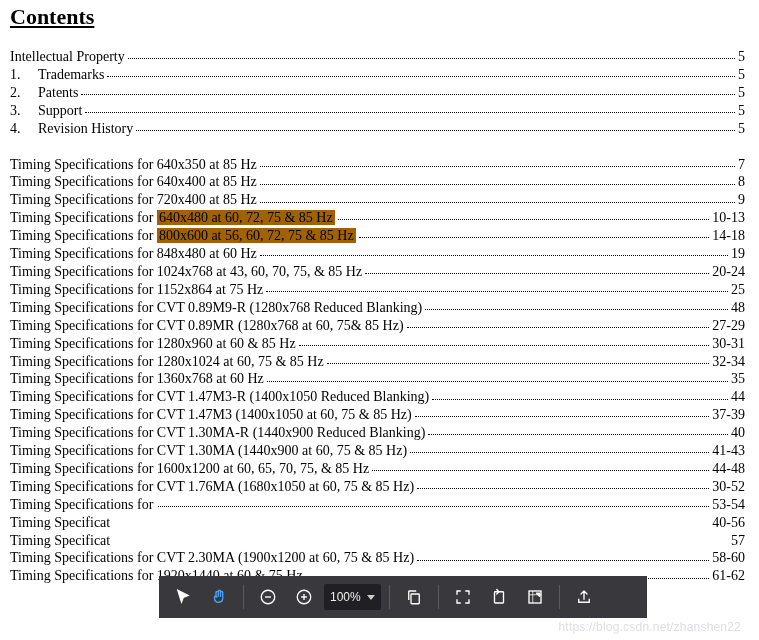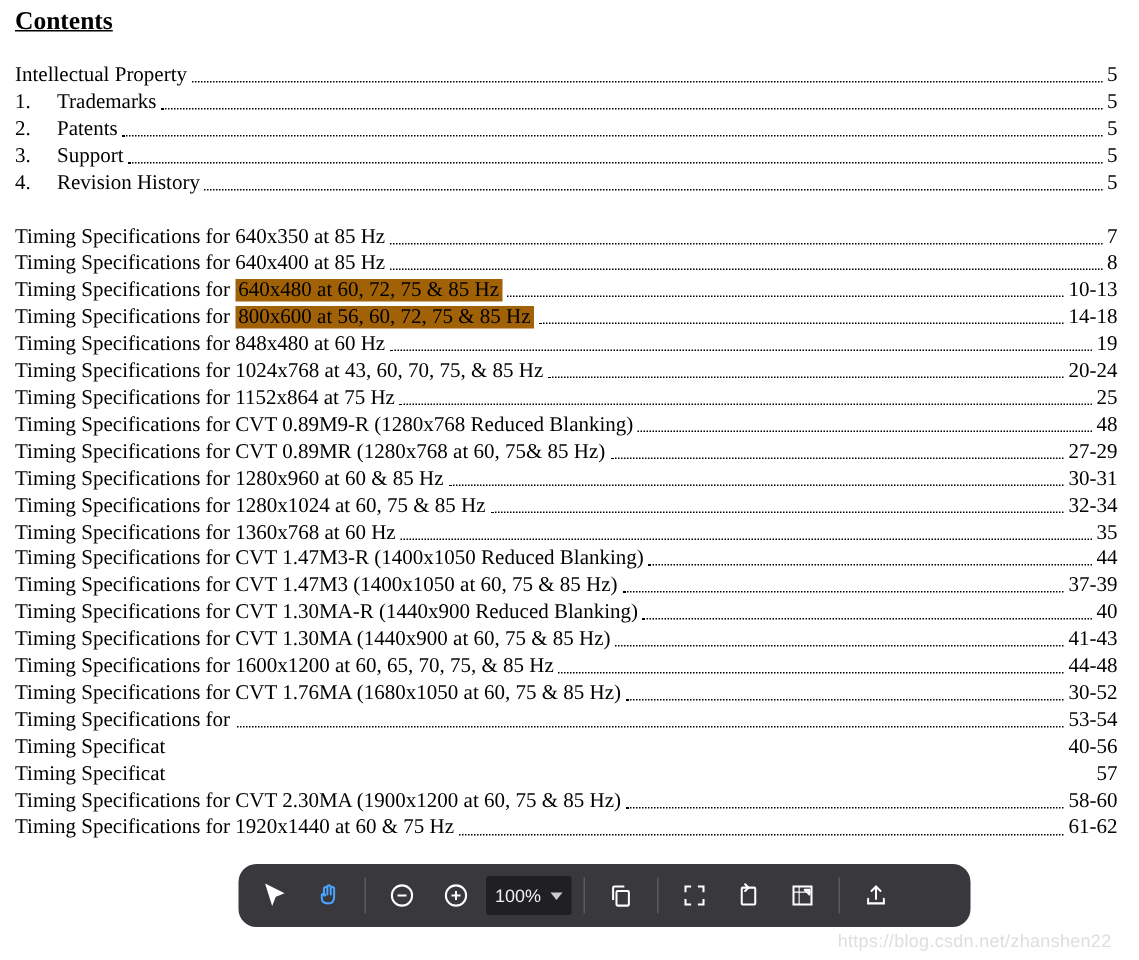--- a/index.html
+++ b/index.html
@@ -10,27 +10,27 @@
     background: #fff;
     width: 759px;
     height: 640px;
     overflow: hidden;
     position: relative;
     padding: 4px 14px 0 10px;
   }
   .heading {
     font-weight: bold;
     text-decoration: underline;
-    font-size: 17px;
+    font-size: 22px;
     margin-bottom: 18px;
   }
   .toc { line-height: 1.28; }
   .row {
     display: flex;
-    align-items: center;
+    align-items: flex-start;
     white-space: nowrap;
   }
   .num {
     display: inline-block;
     min-width: 28px;
   }
   .label { white-space: nowrap; }
   .hl { background: #a16207; padding: 0 2px; }
   .leader {
     flex: 1 1 auto;
@@ -42,21 +42,21 @@
   .sp { height: 18px; }
   .cut { width: 145px; overflow: hidden; display: inline-block; }
   
   .toolbar {
     position: absolute;
     left: 159px;
     bottom: 22px;
     width: 488px;
     height: 42px;
     background: #38383d;
-    border-radius: 12px;
+    border-radius: 0;
     display: flex;
     align-items: center;
     color: #fff;
     font-family: Arial, sans-serif;
     font-size: 13px;
     padding: 0 8px;
     gap: 4px;
   }
   .tb-btn {
     width: 32px; height: 32px;
@@ -131,20 +131,25 @@
       <span class="label">Timing Specifications for 640x350 at 85 Hz</span>
       <span class="leader"></span>
       <span class="page">7</span>
     </div>
     <div class="row">
       <span class="label">Timing Specifications for 640x400 at 85 Hz</span>
       <span class="leader"></span>
       <span class="page">8</span>
     </div>
     <div class="row">
+      <span class="label">Timing Specifications for 720x400 at 85 Hz</span>
+      <span class="leader"></span>
+      <span class="page">9</span>
+    </div>
+    <div class="row">
       <span class="label"><span>Timing Specifications for </span><span class="hl">640x480 at 60, 72, 75 &amp; 85 Hz</span></span>
       <span class="leader"></span>
       <span class="page">10-13</span>
     </div>
     <div class="row">
       <span class="label"><span>Timing Specifications for </span><span class="hl">800x600 at 56, 60, 72, 75 &amp; 85 Hz</span></span>
       <span class="leader"></span>
       <span class="page">14-18</span>
     </div>
     <div class="row">

